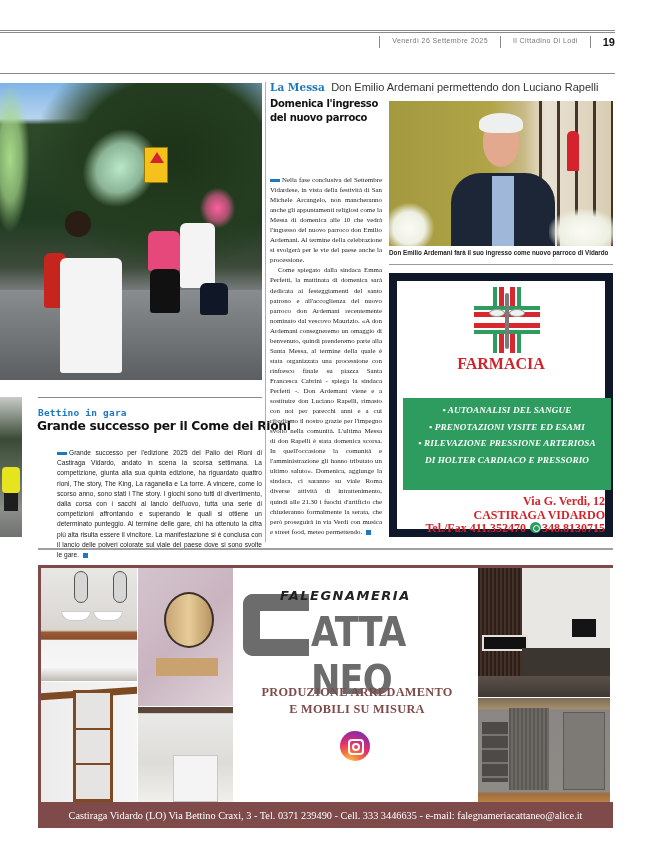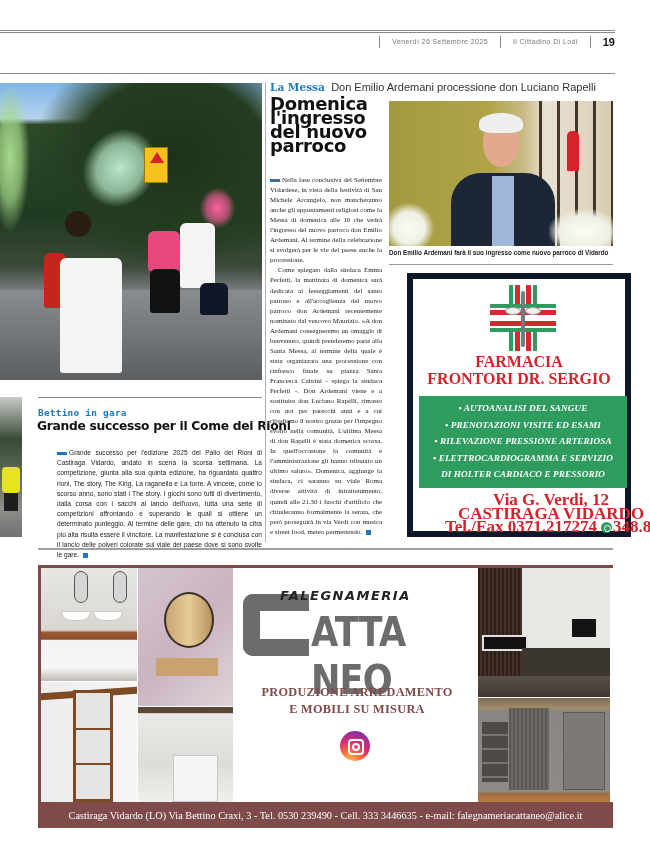--- a/index.html
+++ b/index.html
@@ -1,21 +1,21 @@
 <!DOCTYPE html>
 <html><head>
   <meta charset="utf-8">
   <style>
     * { box-sizing: border-box; margin: 0; padding: 0; }
     html, body { width: 650px; height: 858px; background: #ffffff; overflow: hidden; }
     body { position: relative; font-family: "DejaVu Sans", sans-serif; color: #1a1a1a; }
 
     
     .top-rule { position: absolute; left: 0; top: 30px; width: 615px; height: 3px; border-top: 1px solid #8a8a8a; border-bottom: 1px solid #8a8a8a; }
-    .header-meta { position: absolute; right: 35px; top: 36px; height: 12px; display: flex; align-items: center; gap: 8px; font-family: "Liberation Sans", sans-serif; }
+    .header-meta { position: absolute; right: 35px; top: 36px; height: 12px; display: flex; align-items: flex-start; gap: 8px; font-family: "Liberation Sans", sans-serif; }
     .header-meta .sep { width: 1px; height: 12px; background: #8a8a8a; margin: 0 4px; }
     .header-date, .header-paper { font-size: 7px; color: #777; letter-spacing: 0.4px; line-height: 10px; }
     .header-page { font-size: 11px; font-weight: bold; color: #111; line-height: 12px; }
     .section-rule { position: absolute; left: 0; top: 73px; width: 615px; height: 1px; background: #8a8a8a; }
 
     
     .photo-colorrun { position: absolute; left: 0; top: 83px; width: 262px; height: 297px; overflow: hidden;
       background: linear-gradient(180deg, #7fb4e6 0%, #b7d4ee 12%, #2f4a2a 14%, #1f3a20 45%, #3d4b3a 62%, #7a7d80 70%, #5a5d60 100%); }
     .photo-colorrun .trees { position: absolute; left: 40px; top: 0; width: 222px; height: 180px; background: radial-gradient(ellipse at 60% 40%, #1d3319 0%, #243d20 50%, rgba(36,61,32,0) 75%); }
     .photo-colorrun .smoke1 { position: absolute; left: -10px; top: 0; width: 40px; height: 150px; background: radial-gradient(ellipse, #a7d98a 0%, rgba(167,217,138,0.7) 40%, rgba(167,217,138,0) 70%); }
@@ -47,52 +47,52 @@
     .palio-body .lead-mark, .messa-body .lead-mark { display: inline-block; width: 10px; height: 3.5px; background: #1c78c0; margin-right: 2px; vertical-align: middle; }
     .end-mark { display: inline-block; width: 5px; height: 5px; background: #1c78c0; margin-left: 4px; vertical-align: middle; }
 
     
     .col-divider { position: absolute; left: 265px; top: 82px; width: 1px; height: 460px; background: #b0b0b0; }
 
     
     .messa-kicker { position: absolute; left: 270px; top: 81px; white-space: nowrap; font-size: 10.5px; }
     .messa-kicker .tag { font-family: "DejaVu Serif", serif; font-weight: bold; color: #1c78c0; }
     .messa-kicker .sub { font-family: "Liberation Sans", sans-serif; color: #333; font-size: 11px; margin-left: 3px; }
-    .messa-title { position: absolute; left: 270px; top: 97px; width: 112px; font-family: "DejaVu Sans", sans-serif; font-weight: bold; font-size: 18px; line-height: 14px; color: #111; letter-spacing: -0.3px; }
+    .messa-title { position: absolute; left: 270px; top: 97px; width: 112px; font-family: "DejaVu Sans", sans-serif; font-weight: bold; font-size: 10px; line-height: 14px; color: #111; letter-spacing: -0.3px; }
     .messa-body { position: absolute; left: 270px; top: 175px; width: 112px; font-family: "Liberation Serif", serif; font-size: 6.9px; line-height: 10.05px; color: #1a1a1a; text-align: justify; hyphens: auto; }
     .messa-body p { text-indent: 0; }
     .messa-body p + p { text-indent: 8px; }
 
     
     .photo-priest { position: absolute; left: 389px; top: 101px; width: 224px; height: 145px; overflow: hidden; background: linear-gradient(90deg, #a3993f 0%, #b0a447 45%, #c9b985 60%, #e9e2d4 70%, #d8ccb2 100%); }
     .photo-priest .grate { position: absolute; left: 150px; top: 0; width: 74px; height: 145px; background: repeating-linear-gradient(90deg, rgba(40,25,15,0.85) 0 3px, rgba(0,0,0,0) 3px 18px); }
     .photo-priest .bow { position: absolute; left: 178px; top: 30px; width: 12px; height: 40px; background: #d5222d; border-radius: 5px 5px 1px 1px; }
     .photo-priest .jacket { position: absolute; left: 62px; top: 72px; width: 104px; height: 80px; background: #1d2636; border-radius: 30px 30px 0 0; }
     .photo-priest .shirt { position: absolute; left: 103px; top: 75px; width: 22px; height: 70px; background: #9fb7d8; }
     .photo-priest .face { position: absolute; left: 94px; top: 18px; width: 36px; height: 48px; background: #e3a98e; border-radius: 45% 45% 50% 50%; }
     .photo-priest .hair { position: absolute; left: 90px; top: 12px; width: 44px; height: 20px; background: #eef0f0; border-radius: 50% 50% 30% 30%; }
     .photo-priest .flowers-l { position: absolute; left: -5px; top: 102px; width: 50px; height: 50px; background: radial-gradient(circle, #fbfbf4 0%, #eef0e4 45%, rgba(238,240,228,0) 72%); }
     .photo-priest .flowers-r { position: absolute; left: 160px; top: 108px; width: 70px; height: 45px; background: radial-gradient(ellipse, #fbfbf4 0%, #eef0e4 50%, rgba(238,240,228,0) 74%); }
     .priest-caption { position: absolute; left: 389px; top: 249px; font-family: "Liberation Sans", sans-serif; font-weight: bold; font-size: 6.3px; color: #222; white-space: nowrap; }
     .caption-rule { position: absolute; left: 389px; top: 264px; width: 224px; height: 1px; background: #9a9a9a; }
 
     
-    .ad-farmacia { position: absolute; left: 407px; top: 273px; width: 224px; height: 264px; border: 6px solid #0f172a; background: #ffffff; }
+    .ad-farmacia { position: absolute; left: 389px; top: 273px; width: 224px; height: 264px; border: 8px solid #0f172a; background: #ffffff; }
     .ad-farmacia .cross { position: absolute; left: 77px; top: 6px; width: 66px; height: 66px; }
     .ad-farmacia .cross .bar-v, .ad-farmacia .cross .bar-h { position: absolute; background: repeating-linear-gradient(90deg, #2e9c5e 0 4px, #ffffff 4px 6px, #d7282f 6px 12px, #ffffff 12px 14px); }
     .ad-farmacia .cross .bar-v { left: 19px; top: 0; width: 28px; height: 66px; background: linear-gradient(90deg, #2e9c5e 0 14%, #fff 14% 22%, #d7282f 22% 40%, #fff 40% 60%, #d7282f 60% 78%, #fff 78% 86%, #2e9c5e 86%); }
     .ad-farmacia .cross .bar-h { left: 0; top: 19px; width: 66px; height: 28px; background: linear-gradient(180deg, #2e9c5e 0 14%, #fff 14% 22%, #d7282f 22% 40%, #fff 40% 60%, #d7282f 60% 78%, #fff 78% 86%, #2e9c5e 86%); }
     .ad-farmacia .cross .staff { position: absolute; left: 31px; top: 6px; width: 4px; height: 56px; background: #7a7a7a; border-radius: 2px; }
     .ad-farmacia .cross .wing { position: absolute; top: 22px; width: 16px; height: 8px; background: #f0f0f0; border: 1px solid #999; border-radius: 50%; }
     .ad-farmacia .cross .wing.l { left: 15px; }
     .ad-farmacia .cross .wing.r { left: 35px; }
     .ad-farmacia .name { position: absolute; left: 0; top: 74px; width: 100%; text-align: center; font-family: "Liberation Serif", serif; font-weight: bold; color: #d2232b; font-size: 16px; line-height: 17px; }
     .ad-farmacia .services { position: absolute; left: 6px; top: 117px; width: 208px; height: 92px; background: #2e9c5e; padding-top: 4px; }
     .ad-farmacia .services li { list-style: none; text-align: center; font-family: "Liberation Serif", serif; font-style: italic; font-weight: bold; color: #ffffff; font-size: 9.2px; line-height: 16.5px; white-space: nowrap; letter-spacing: 0.1px; }
-    .ad-farmacia .addr { position: absolute; left: 0; top: 214px; width: 100%; text-align: center; font-family: "Liberation Serif", serif; font-weight: bold; color: #d2232b; font-size: 17px; line-height: 13.5px; white-space: nowrap; margin-left: 32px; }
+    .ad-farmacia .addr { position: absolute; left: 0; top: 214px; width: 100%; text-align: right; font-family: "Liberation Serif", serif; font-weight: bold; color: #d2232b; font-size: 12px; line-height: 13.5px; white-space: nowrap; }
     .ad-farmacia .wa-icon { display: inline-block; width: 11px; height: 11px; border-radius: 50%; background: #2e9c5e; vertical-align: -1px; margin: 0 1px 0 4px; position: relative; }
     .ad-farmacia .wa-icon::after { content: ""; position: absolute; left: 3px; top: 3px; width: 5px; height: 5px; border-radius: 50%; border: 1px solid #fff; }
 
     .ad-rule { position: absolute; left: 38px; top: 548px; width: 575px; height: 2px; background: #a0a0a0; }
 
     
     .ad-cattaneo { position: absolute; left: 38px; top: 565px; width: 575px; height: 263px; background: #7e4a4a; padding: 2px; }
     .ad-cattaneo .inner { position: absolute; left: 3px; top: 3px; width: 625px; height: 234px; background: #ffffff; }
     .cat-photo { position: absolute; overflow: hidden; }
     .cat-photo.p1 { left: 0; top: 0; width: 96px; height: 113px; background: linear-gradient(180deg, #e8e7e4 0%, #d9d6d2 55%, #9b5b34 57%, #8a4d2c 63%, #f2f2f2 64%, #f7f7f7 88%, #bfbab2 100%); }
@@ -171,21 +171,21 @@
 <div class="palio-kicker">Bettino in gara</div>
 <div class="palio-title">Grande successo per il Come dei Rioni</div>
 <div class="palio-body">
   <span class="lead-mark"></span><span>Grande successo per l'edizione 2025 del Palio dei Rioni di Castiraga Vidardo, andato in scena la scorsa settimana. La competizione, giunta alla sua quinta edizione, ha riguardato quattro rioni, The story, The King, La raganella e La torre. A vincere, come lo scorso anno, sono stati i The story. I giochi sono tutti di divertimento, dalla corsa con i sacchi al lancio dell'uovo, tutta una serie di competizioni affrontando e superando le quali si ottiene un determinato punteggio. Al termine delle gare, chi ha ottenuto la cifra più alta risulta essere il vincitore. La manifestazione si è conclusa con il lancio delle polveri colorate sul viale del paese dove si sono svolte le gare.</span><span class="end-mark"></span>
 </div>
 
 <div class="col-divider"></div>
 
 <div class="messa-kicker">
   <span class="tag">La Messa</span>
-  <span class="sub">Don Emilio Ardemani processione don Luciano Rapelli</span>
+  <span class="sub">Don Emilio Ardemani permettendo don Luciano Rapelli</span>
 </div>
 <div class="messa-title">Domenica l'ingresso del nuovo parroco</div>
 <div class="messa-body">
   <p><span class="lead-mark"></span><span>Nella fase conclusiva del Settembre Vidardese, in vista della festività di San Michele Arcangelo, non mancheranno anche gli appuntamenti religiosi come la Messa di domenica alle 10 che vedrà l'ingresso del nuovo parroco don Emilio Ardemani. Al termine della celebrazione si svolgerà per le vie del paese anche la processione.</span></p>
   <p><span>Come spiegato dalla sindaca Emma Perfetti, la mattinata di domenica sarà dedicata ai festeggiamenti del santo patrono e all'accoglienza del nuovo parroco don Ardemani recentemente nominato dal vescovo Maurizio. «A don Ardemani consegneremo un omaggio di benvenuto, quindi prenderemo parte alla Santa Messa, al termine della quale è stata organizzata una processione con rinfresco finale su piazza Santa Francesca Cabrini - spiega la sindaca Perfetti -. Don Ardemani viene e a sostituire don Luciano Rapelli, rimasto con noi per parecchi anni e a cui ribadiamo il nostro grazie per l'impegno svolto nella comunità. L'ultima Messa di don Rapelli è stata domenica scorsa. In quell'occasione la comunità e l'amministrazione gli hanno tributato un ultimo saluto». Domenica, aggiunge la sindaca, ci saranno su viale Roma diverse attività di intrattenimento, quindi alle 21.30 i fuochi d'artificio che chiuderanno formalmente la serata, che però proseguirà in via Verdi con musica e street food, meteo permettendo.</span><span class="end-mark"></span></p>
 </div>
 
 <div class="photo-priest">
   <div class="grate"></div>
   <div class="bow"></div>
@@ -202,33 +202,31 @@
 <div class="ad-farmacia">
   <div class="cross">
     <div class="bar-v"></div>
     <div class="bar-h"></div>
     <div class="staff"></div>
     <div class="wing l"></div>
     <div class="wing r"></div>
   </div>
   <div class="name">
     <div>FARMACIA</div>
-    <div>FRONTORI DR. SERGIO</div>
   </div>
   <ul class="services">
     <li>• AUTOANALISI DEL SANGUE</li>
     <li>• PRENOTAZIONI VISITE ED ESAMI</li>
     <li>• RILEVAZIONE PRESSIONE ARTERIOSA</li>
-    <li>• ELETTROCARDIOGRAMMA E SERVIZIO</li>
     <li>DI HOLTER CARDIACO E PRESSORIO</li>
   </ul>
   <div class="addr">
     <div>Via G. Verdi, 12</div>
     <div>CASTIRAGA VIDARDO</div>
-    <div><span>Tel./Fax 0371.217274</span><span class="wa-icon"></span><span>348.8130715</span></div>
+    <div><span>Tel./Fax 411.352470</span><span class="wa-icon"></span><span>348.8130715</span></div>
   </div>
 </div>
 
 <div class="ad-rule"></div>
 
 <div class="ad-cattaneo">
   <div class="inner">
     <div class="cat-photo p1">
       <div class="mirror m1"></div>
       <div class="mirror m2"></div>
@@ -263,14 +261,14 @@
       <div class="bigC"></div>
       <div class="small">FALEGNAMERIA</div>
       <div class="big">ATTA NEO</div>
     </div>
     <div class="cat-tagline">
       <div>PRODUZIONE ARREDAMENTO</div>
       <div>E MOBILI SU MISURA</div>
     </div>
     <div class="insta-icon"></div>
   </div>
-  <div class="cat-footer">Castiraga Vidardo (LO) Via Bettino Craxi, 3 - Tel. 0530 239490 - Cell. 333 3446635 - e-mail: falegnameriacattaneo@alice.it</div>
+  <div class="cat-footer">Castiraga Vidardo (LO) Via Bettino Craxi, 3 - Tel. 0371 239490 - Cell. 333 3446635 - e-mail: falegnameriacattaneo@alice.it</div>
 </div>
 
 </body></html>

